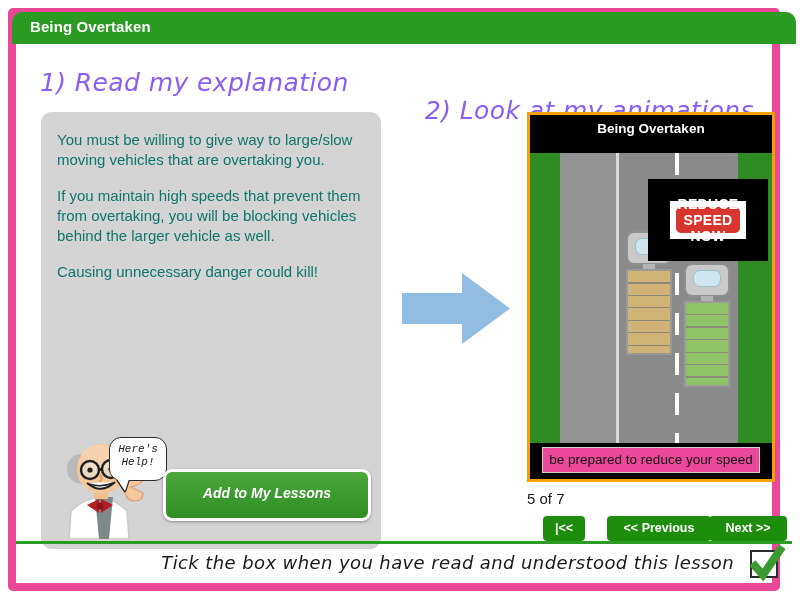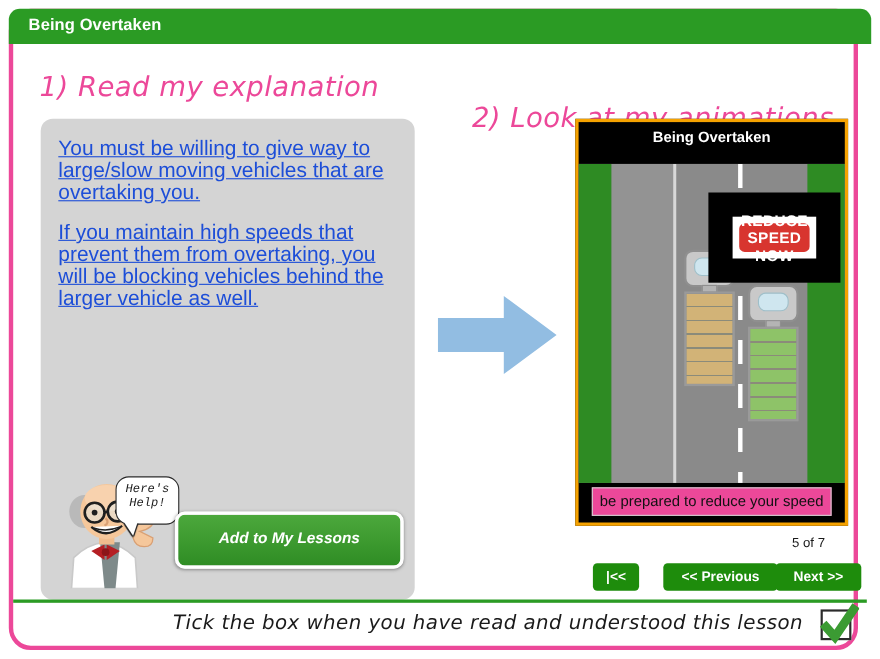--- a/index.html
+++ b/index.html
@@ -13,22 +13,22 @@
     font-family: "Liberation Sans", sans-serif;
   }
 
   
   #app-window {
     position: absolute;
     left: 8px;
     top: 8px;
     width: 772px;
     height: 583px;
-    border: 4px solid #ec4899;
-    border-radius: 20px;
+    border: 8px solid #ec4899;
+    border-radius: 5px;
     background: #ffffff;
   }
 
   #title-bar {
     position: absolute;
     left: -4px;
     top: -4px;
     width: 784px;
     height: 32px;
     background: #2b9b24;
@@ -43,21 +43,21 @@
     font-weight: bold;
     letter-spacing: .1px;
     white-space: nowrap;
   }
 
   
   .handwritten {
     font-family: "DejaVu Sans", sans-serif;
     font-style: italic;
     font-weight: normal;
-    color: #ec4899;
+    color: #8b5cf6;
     letter-spacing: .4px;
   }
 
   #heading-read {
     position: absolute;
     left: 24px;
     top: 52px;
     font-size: 25px;
     white-space: nowrap;
   }
@@ -80,25 +80,24 @@
     background: #d4d4d4;
     border-radius: 11px;
   }
   #explanation-text {
     position: absolute;
     left: 16px;
     top: 18px;
     width: 306px;
   }
   #explanation-text p {
-    color: #1d4ed8;
-    font-size: 19px;
+    color: #0f766e;
+    font-size: 15px;
     line-height: 20px;
     margin-bottom: 16px;
-    text-decoration: underline;
   }
 
   
   #help-block {
     position: absolute;
     left: 10px;
     bottom: 10px;
     width: 320px;
     height: 104px;
   }
@@ -301,25 +300,25 @@
     color: #111111;
     font-size: 13.5px;
     line-height: 24px;
     text-align: center;
     white-space: nowrap;
   }
 
   
   #page-counter {
     position: absolute;
-    left: 490px;
+    left: 511px;
     top: 474px;
     width: 248px;
-    text-align: right;
-    font-size: 12px;
+    text-align: left;
+    font-size: 15px;
     color: #1a1a1a;
   }
 
   #nav-bar {
     position: absolute;
     left: 511px;
     top: 500px;
     width: 258px;
     height: 26px;
   }
@@ -380,20 +379,21 @@
   </div>
 
   <div id="heading-read" class="handwritten">1) Read my explanation</div>
   <div id="heading-animations" class="handwritten">2) Look at my animations</div>
 
   <div id="explanation-panel">
 
     <div id="explanation-text">
       <p>You must be willing to give way to large/slow moving vehicles that are overtaking you.</p>
       <p>If you maintain high speeds that prevent them from overtaking, you will be blocking vehicles behind the larger vehicle as well.</p>
+      <p>Causing unnecessary danger could kill!</p>
     </div>
 
     <div id="help-block">
 
       <svg id="professor" viewBox="0 0 108 104">
 
         <path d="M18 104 L20 76 Q32 64 48 62 Q64 64 76 76 L78 104 Z" fill="#ffffff" stroke="#c9c9c9" stroke-width="1.5"></path>
         <path d="M44 62 L48 104 L58 104 L62 62 Z" fill="#7e8a8a"></path>
 
         <path d="M36 70 L48 64 L48 78 Z" fill="#b51f24"></path>

